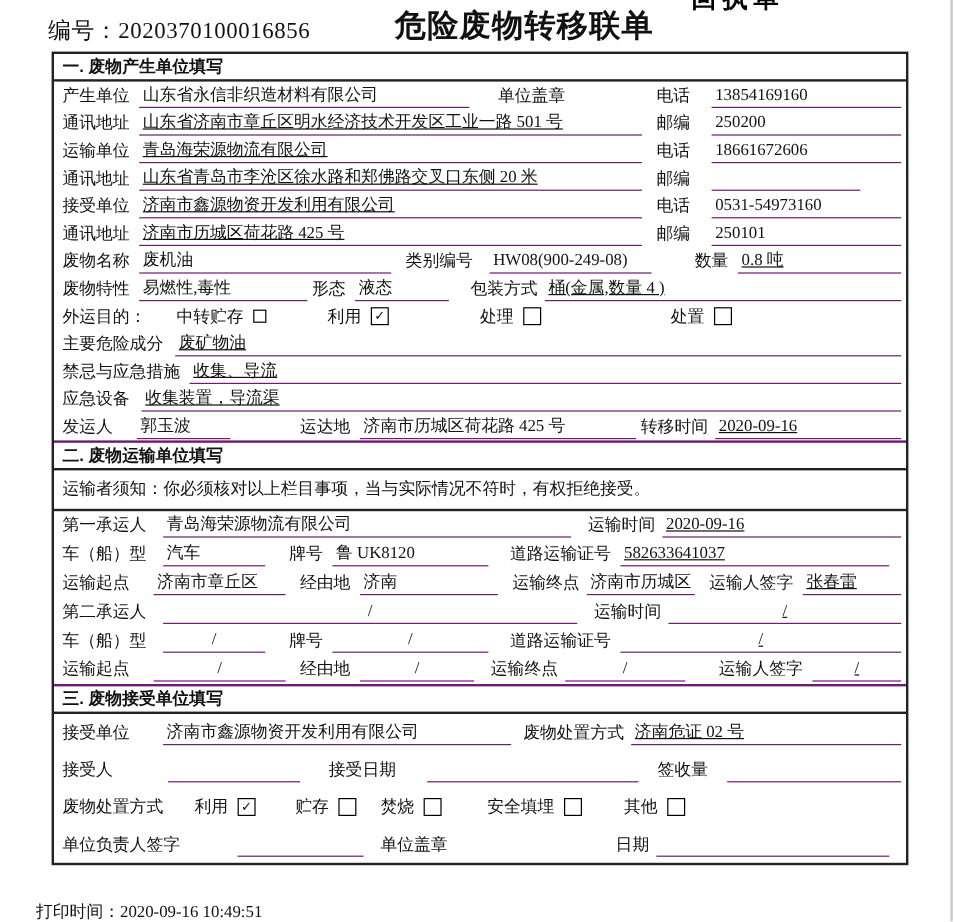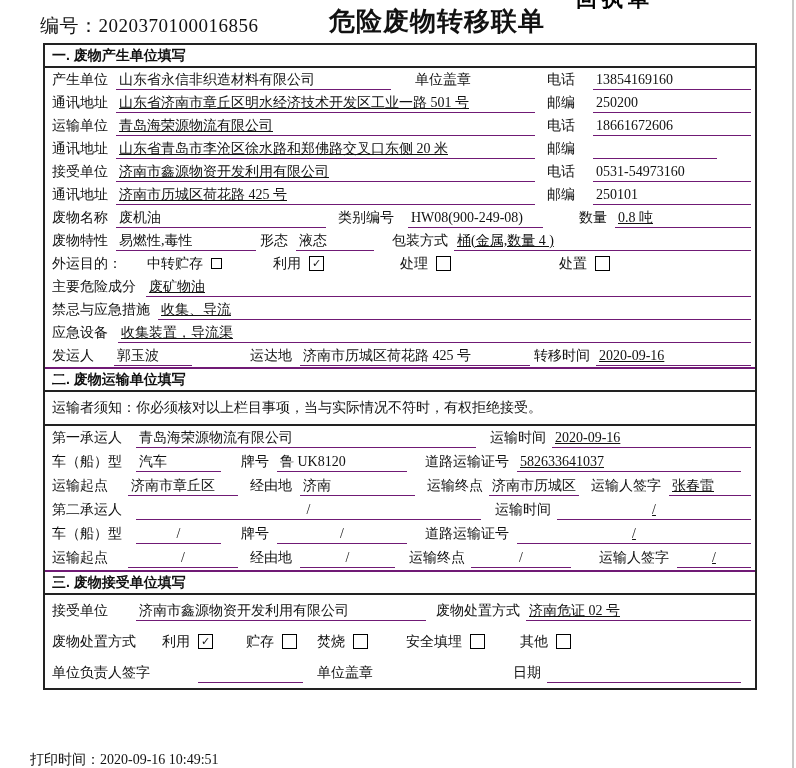--- a/index.html
+++ b/index.html
@@ -250,20 +250,28 @@
   <div class="sec3">
     <div class="hdr">三. 废物接受单位填写</div>
 
     <div class="row">
       <span class="lbl">接受单位</span>
       <span class="val" style="width:284px;margin-left:28px">济南市鑫源物资开发利用有限公司</span>
       <span class="lbl" style="margin-left:10px">废物处置方式</span>
       <span class="val grow" style="margin-left:6px;margin-right:4px">济南危证 02 号</span>
     </div>
 
+    <div class="row">
+      <span class="lbl">接受人</span>
+      <span class="val" style="width:104px;margin-left:46px"></span>
+      <span class="lbl" style="margin-left:24px">接受日期</span>
+      <span class="val" style="width:170px;margin-left:26px"></span>
+      <span class="lbl" style="margin-left:16px">签收量</span>
+      <span class="val grow" style="margin-left:16px;margin-right:4px"></span>
+    </div>
 
     <div class="row">
       <span class="lbl">废物处置方式</span>
       <span class="lbl" style="margin-left:26px">利用</span>
       <span class="cb">✓</span>
       <span class="lbl" style="margin-left:33px">贮存</span>
       <span class="cb"></span>
       <span class="lbl" style="margin-left:20px">焚烧</span>
       <span class="cb"></span>
       <span class="lbl" style="margin-left:38px">安全填埋</span>

